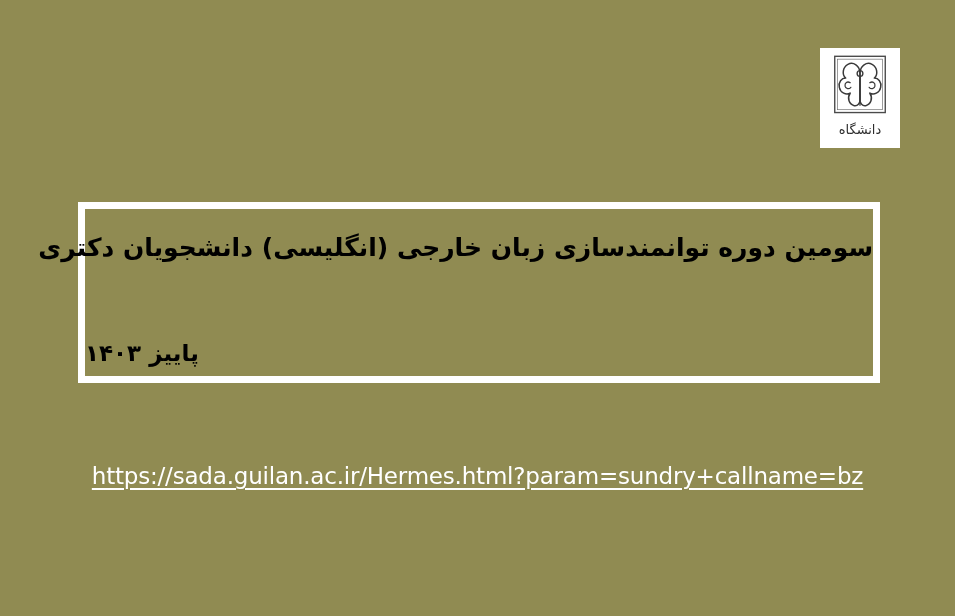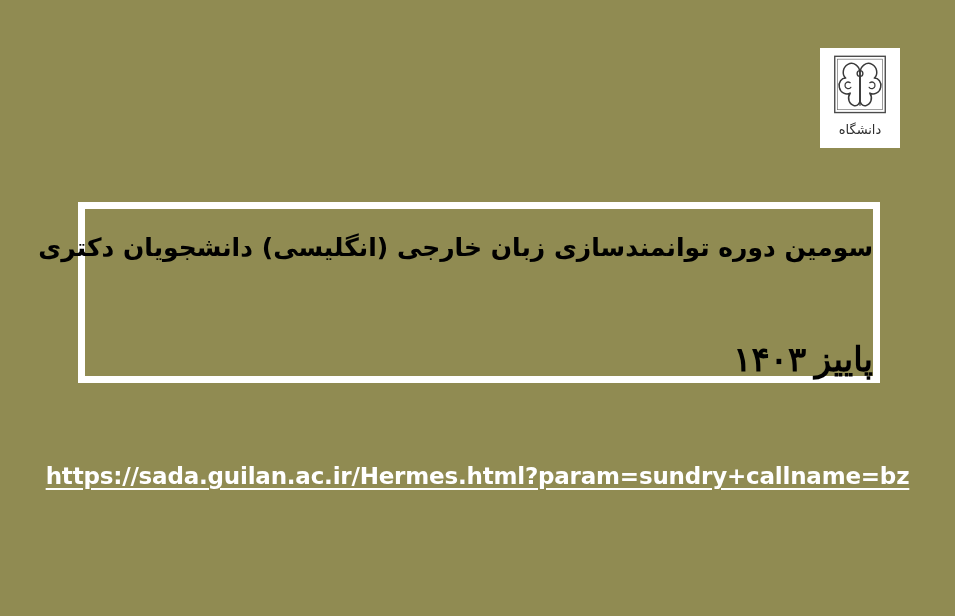--- a/index.html
+++ b/index.html
@@ -73,42 +73,41 @@
     font-weight: bold;
     font-size: 25px;
     line-height: 1.25;
     letter-spacing: 0px;
     direction: rtl;
     white-space: nowrap;
   }
   .headline-secondary {
     margin-top: 32px;
     width: 100%;
-    text-align: right;
+    text-align: left;
     color: #000000;
     font-weight: bold;
-    font-size: 34px;
+    font-size: 23px;
     line-height: 1.25;
     direction: rtl;
     white-space: nowrap;
-    font-family: Liberation Serif, serif;
   }
 
   
   .link-row {
     position: absolute;
     left: 0;
     top: 463px;
     width: 955px;
     text-align: center;
     direction: ltr;
   }
   .reg-link {
     color: #FFFFFF;
-    font-weight: bold;
+    font-weight: normal;
     font-size: 23px;
     text-decoration: underline;
     text-underline-offset: 4px;
     text-decoration-thickness: 2px;
     letter-spacing: -0.2px;
     white-space: nowrap;
     cursor: pointer;
   }
 </style>
 </head>

